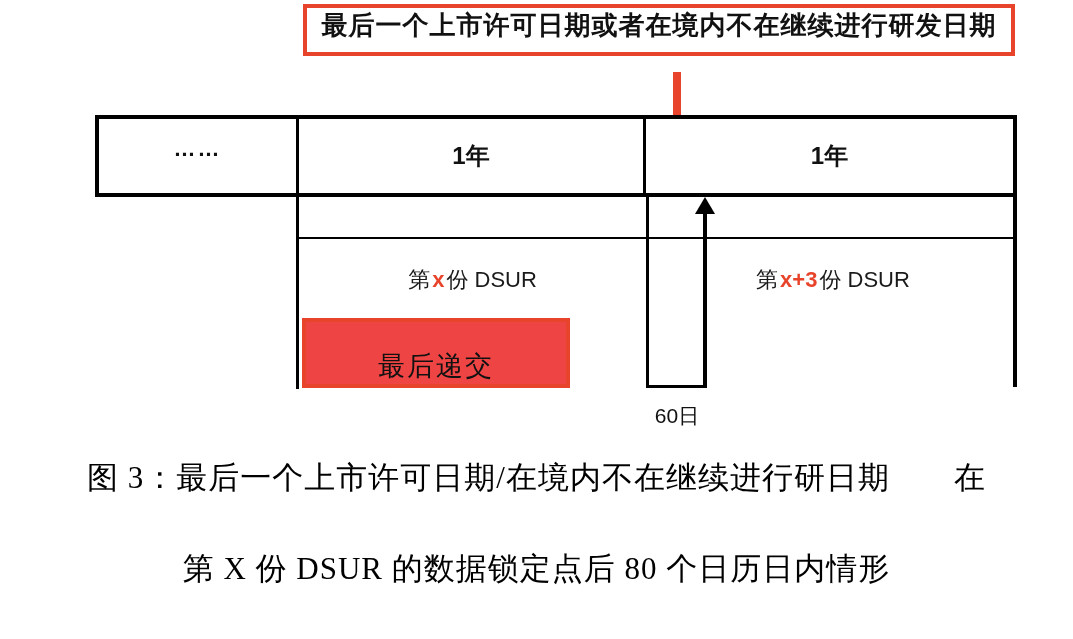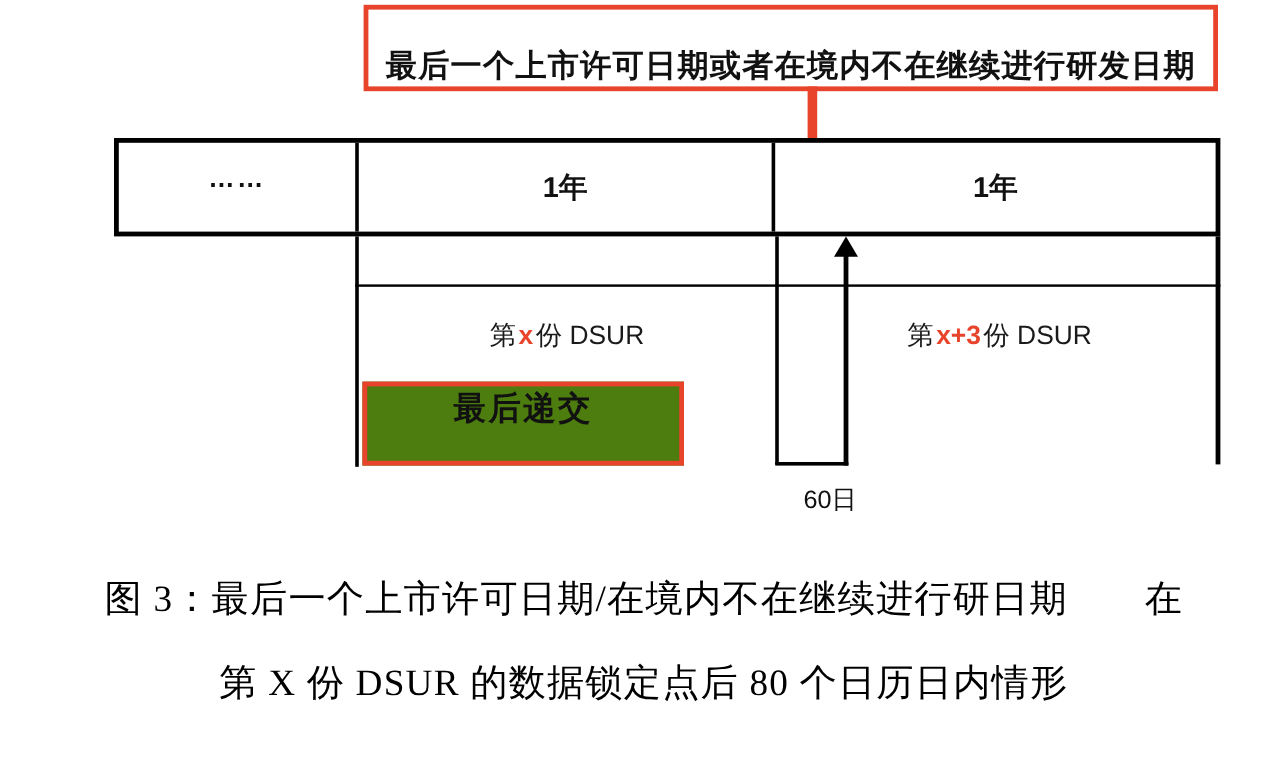--- a/index.html
+++ b/index.html
@@ -5,23 +5,23 @@
   html,body{margin:0;padding:0;background:#ffffff;}
   .canvas{
     position:relative;
     width:1073px;height:639px;
     background:#ffffff;
     font-family:"Liberation Sans","DejaVu Sans",sans-serif;
     overflow:hidden;
   }
   
   .callout{
-    position:absolute;left:303px;top:4px;width:712px;height:72px;
+    position:absolute;left:303px;top:4px;width:712px;height:52px;
     border:4px solid #e8442b;box-sizing:border-box;
-    display:flex;align-items:flex-end;justify-content:center;
+    display:flex;align-items:flex-start;justify-content:center;
     font-size:26px;font-weight:bold;color:#111;letter-spacing:1px;
     background:#fff;
   }
   
   .red-shaft{position:absolute;left:673px;top:72px;width:8px;height:96px;background:#e8442b;}
   .red-head{
     position:absolute;left:663px;top:166px;width:0;height:0;
     border-left:14px solid transparent;border-right:14px solid transparent;
     border-top:30px solid #e8442b;
   }
@@ -60,36 +60,36 @@
     font-size:22px;font-weight:500;color:#1a1a1a;
   }
   .dsur-left{left:299px;width:347px;}
   .dsur-right{left:649px;width:368px;}
   .dsur .hl{color:#e8442b;font-weight:bold;padding:0 2px;}
   .dsur .sfx{white-space:pre;}
   
   .last-box{
     position:absolute;left:302px;top:318px;width:268px;height:70px;
     border:4px solid #e8442b;box-sizing:border-box;
-    display:flex;align-items:flex-start;justify-content:center;
-    font-size:27px;font-weight:bold;color:#111;letter-spacing:2px;
-    background:#4d7c0f;
+    display:flex;align-items:flex-end;justify-content:center;
+    font-size:27px;font-weight:normal;color:#111;letter-spacing:2px;
+    background:#ef4444;
   }
   
   .d60{
     position:absolute;left:640px;top:402px;width:74px;
-    text-align:right;font-size:21px;font-weight:500;color:#111;
+    text-align:center;font-size:21px;font-weight:500;color:#111;
   }
   
   .caption{
     position:absolute;left:0;width:1073px;text-align:center;
     font-family:"Liberation Serif","DejaVu Serif",serif;
     font-size:31px;color:#000;letter-spacing:1px;white-space:pre;
   }
-  .caption-1{top:478px;font-family:Liberation Serif, serif;}
+  .caption-1{top:457px;font-family:Liberation Serif, serif;}
   .caption-2{top:548px;}
 </style>
 </head>
 <body>
 
 <div class="canvas">
 
   <div class="callout">
     <span>最后一个上市许可日期或者在境内不在继续进行研发日期</span>
   </div>

